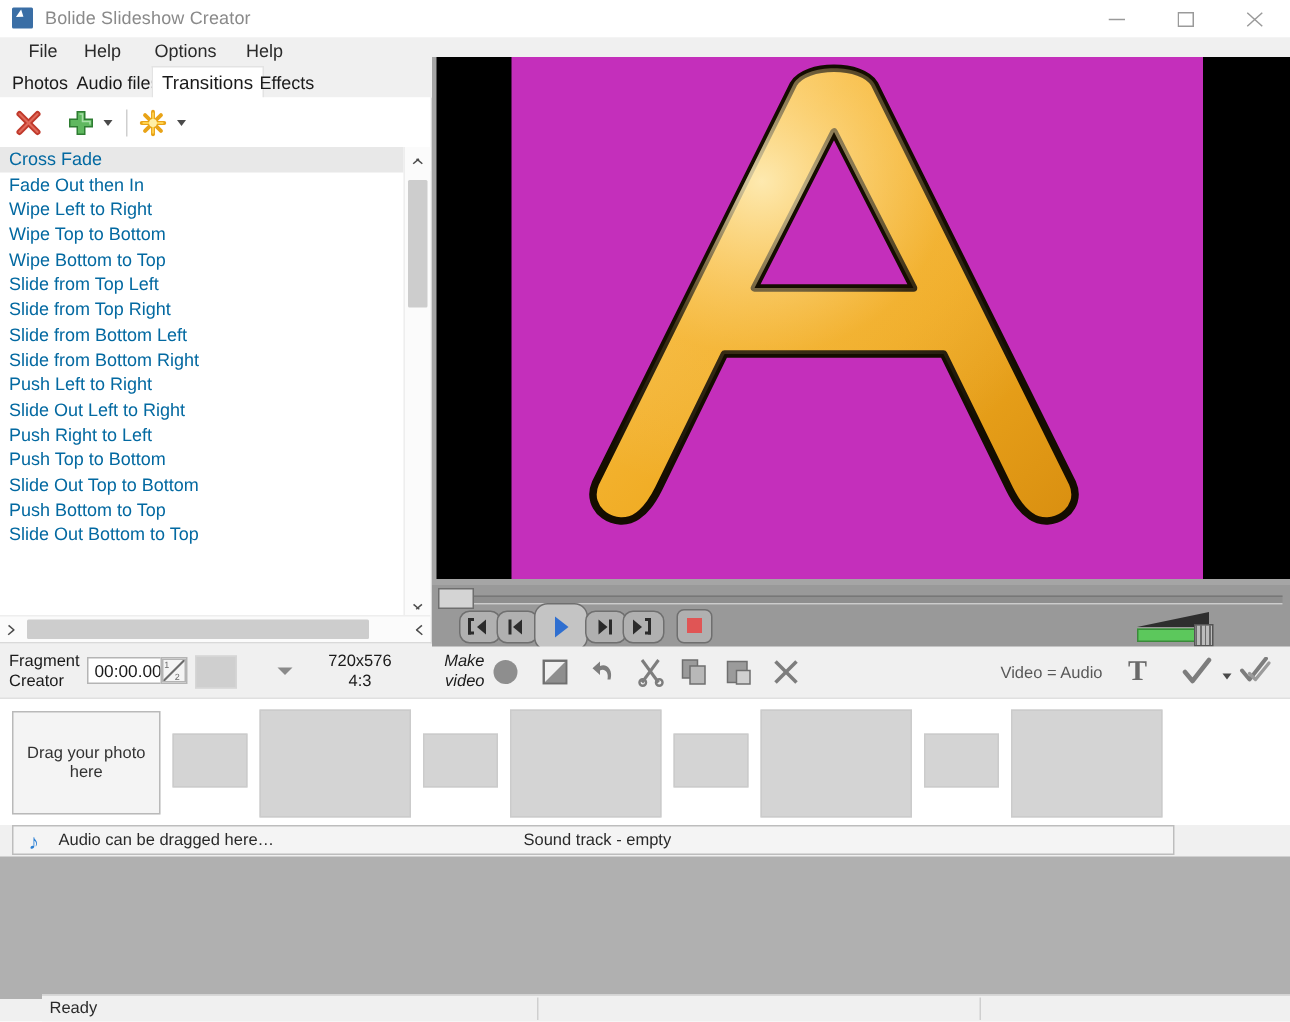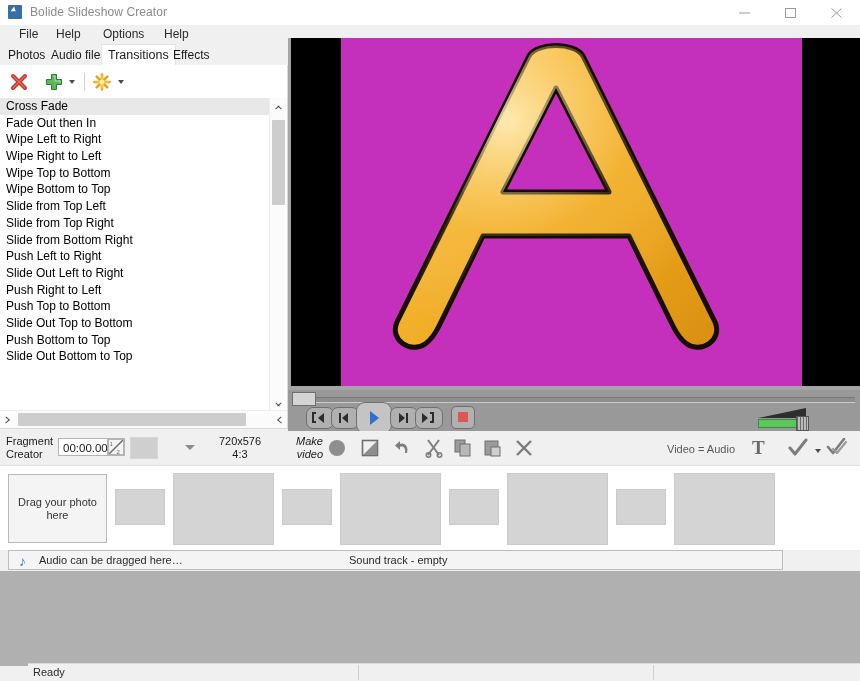--- a/index.html
+++ b/index.html
@@ -104,21 +104,21 @@
     border-top: 4px solid #4a4a4a;
   }
 
   
   .listbox {
     position: absolute; left: 0; top: 33px; width: 270px; height: 313px;
     background: #ffffff; overflow: hidden;
   }
   .list-row {
     height: 16.7px; line-height: 16.7px;
-    font-size: 12px; color: #000000;
+    font-size: 12px; color: #0369a1;
     padding-left: 6px;
     white-space: nowrap;
   }
   .list-row.sel {
     background: #e8e8e8;
   }
 
   
   .vsb {
     position: absolute; right: 0; top: 33px; width: 17px; height: 313px;
@@ -455,25 +455,25 @@
           <circle cx="10" cy="10" r="2.6" fill="#fff0a8"></circle>
         </svg>
       </div>
       <div class="tb-caret" style="left:118px;top:15px"></div>
     </div>
 
     <div class="listbox">
       <div class="list-row sel">Cross Fade</div>
       <div class="list-row">Fade Out then In</div>
       <div class="list-row">Wipe Left to Right</div>
-      <div class="list-row">Wipe Right to Left</div>
       <div class="list-row">Wipe Top to Bottom</div>
       <div class="list-row">Wipe Bottom to Top</div>
       <div class="list-row">Slide from Top Left</div>
       <div class="list-row">Slide from Top Right</div>
+      <div class="list-row">Slide from Bottom Left</div>
       <div class="list-row">Slide from Bottom Right</div>
       <div class="list-row">Push Left to Right</div>
       <div class="list-row">Slide Out Left to Right</div>
       <div class="list-row">Push Right to Left</div>
       <div class="list-row">Push Top to Bottom</div>
       <div class="list-row">Slide Out Top to Bottom</div>
       <div class="list-row">Push Bottom to Top</div>
       <div class="list-row">Slide Out Bottom to Top</div>
     </div>
 

